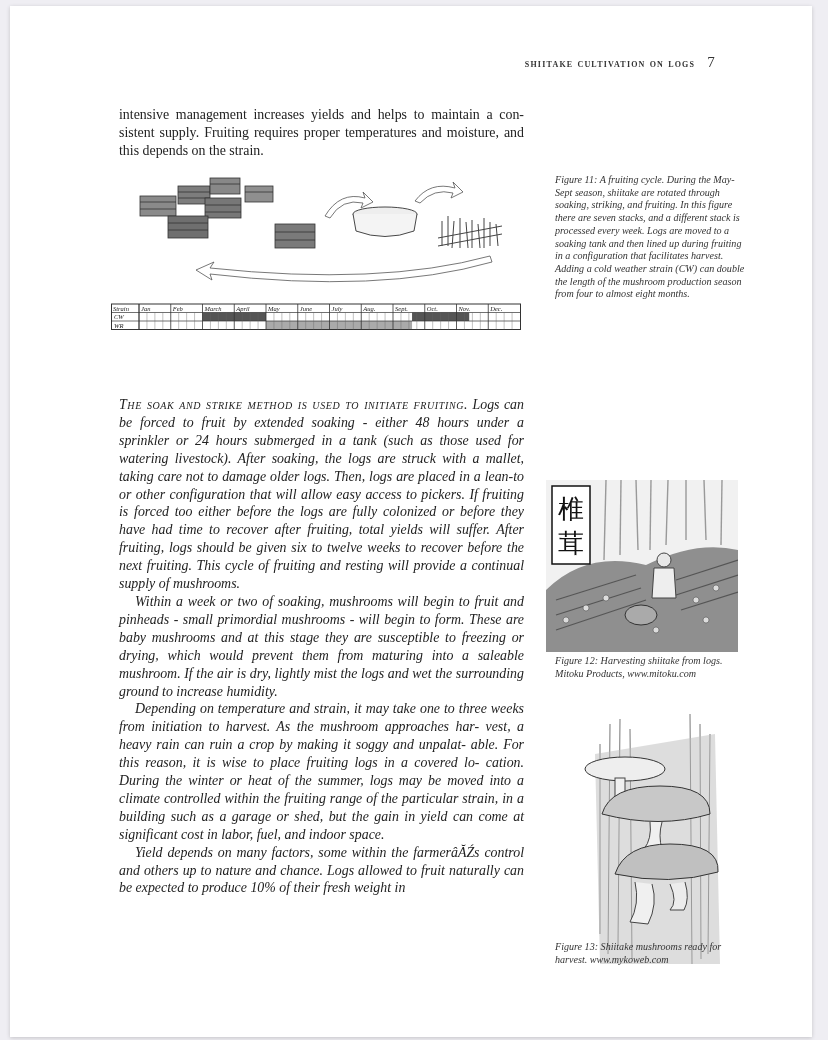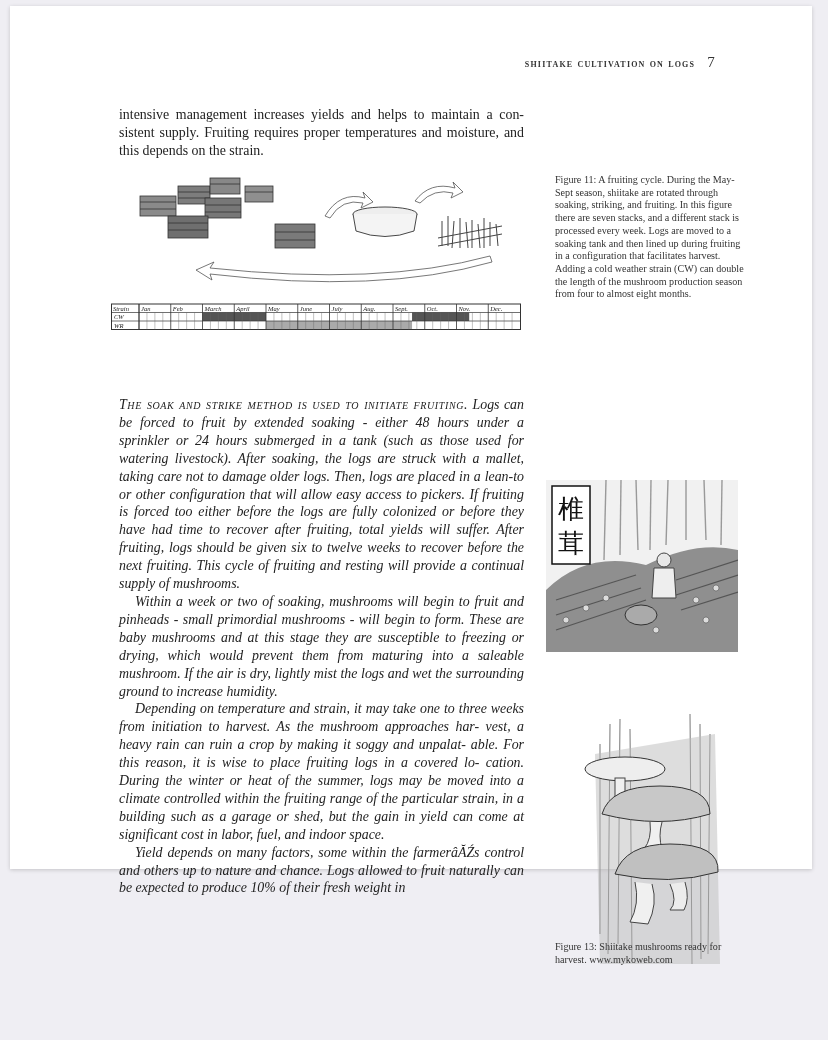--- a/index.html
+++ b/index.html
@@ -1,25 +1,25 @@
 <!DOCTYPE html>
 <html><head>
 <meta charset="utf-8">
 <style>
   html, body { margin: 0; padding: 0; }
   body { width: 828px; height: 1040px; background: #efeef3; position: relative; overflow: hidden; font-family: "DejaVu Serif", "Liberation Serif", serif; color: #222; }
-  .page { position: absolute; left: 10px; top: 6px; width: 802px; height: 863px; background: #fff; box-shadow: 0 1px 4px rgba(0,0,0,0.18); }
+  .page { position: absolute; left: 10px; top: 6px; width: 802px; height: 1031px; background: #fff; box-shadow: 0 1px 4px rgba(0,0,0,0.18); }
   .running-head { position: absolute; top: 48px; right: 96px; font-family: "Liberation Serif", serif; font-size: 11.5px; letter-spacing: 1.3px; color: #333; }
   .running-head .title { font-variant: small-caps; text-transform: lowercase; font-weight: bold; letter-spacing: 1.2px; }
   .running-head .pnum { font-size: 15px; margin-left: 12px; }
   .body-text { position: absolute; left: 109px; width: 405px; font-family: "Liberation Serif", serif; font-size: 13.9px; line-height: 17.9px; color: #222; text-align: justify; }
   .body-text p { margin: 0; }
   .indent { text-indent: 16px; }
   .sc { font-variant: small-caps; letter-spacing: 0.6px; }
-  .margin-note { position: absolute; left: 545px; width: 190px; font-family: "Liberation Serif", serif; font-size: 10.1px; line-height: 12.7px; color: #333; }
+  .margin-note { position: absolute; left: 545px; width: 190px; font-family: "Liberation Serif", serif; font-size: 10.1px; line-height: 12.7px; color: #333; font-style: italic; }
   .fig { position: absolute; }
   svg text { font-family: "Liberation Serif", serif; }
 </style>
 </head>
 <body>
 
 <div class="page">
 
   <div class="running-head">
     <span class="title">Shiitake Cultivation on Logs</span><span class="pnum">7</span>
@@ -202,20 +202,21 @@
     </g>
     <g>
       <circle cx="118" cy="80" r="7" fill="#e8e8e8" stroke="#444"></circle>
       <path d="M108 88 L128 88 L130 118 L106 118 Z" fill="#eee" stroke="#444"></path>
     </g>
     <ellipse cx="95" cy="135" rx="16" ry="10" fill="#aaa" stroke="#333"></ellipse>
     <rect x="6" y="6" width="38" height="78" fill="#fff" stroke="#111" stroke-width="1.5"></rect>
     <text x="25" y="38" text-anchor="middle" font-size="26" fill="#111">椎</text>
     <text x="25" y="72" text-anchor="middle" font-size="26" fill="#111">茸</text>
   </svg>
+  <div class="margin-note" style="top:649px;">Figure 12: Harvesting shiitake from logs. Mitoku Products, www.mitoku.com</div>
 
   <svg class="fig" style="left:560px; top:708px;" width="160" height="255" viewBox="0 0 160 255">
     <g stroke="#777" stroke-width="1">
       <line x1="40" y1="10" x2="38" y2="240"></line>
         <line x1="50" y1="5" x2="48" y2="230"></line>
         <line x1="60" y1="15" x2="62" y2="245"></line>
         <line x1="120" y1="0" x2="122" y2="250"></line>
         <line x1="130" y1="10" x2="131" y2="245"></line>
         <line x1="140" y1="20" x2="138" y2="240"></line>
         <line x1="30" y1="30" x2="30" y2="220"></line>

